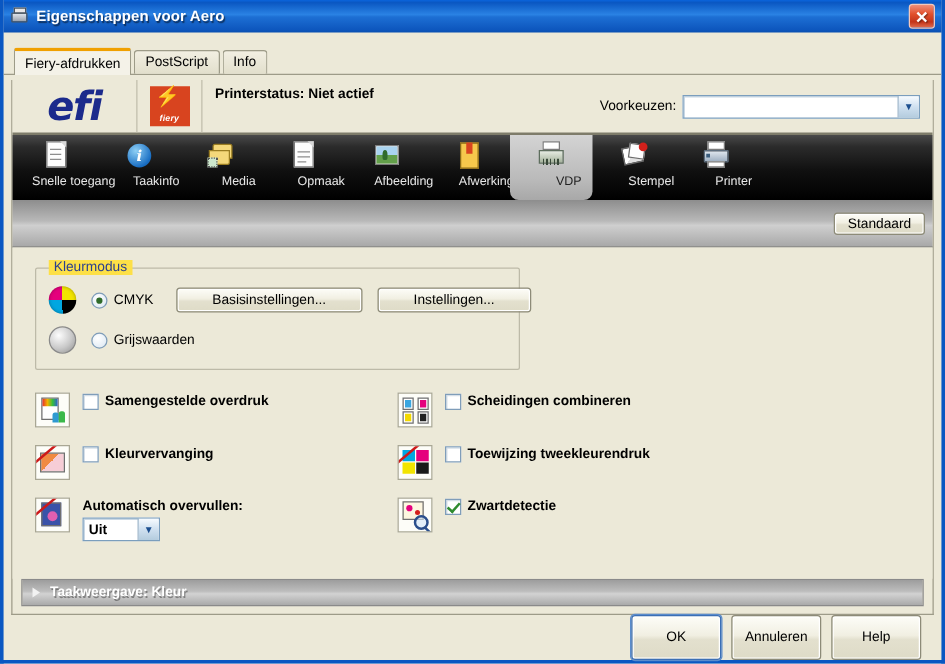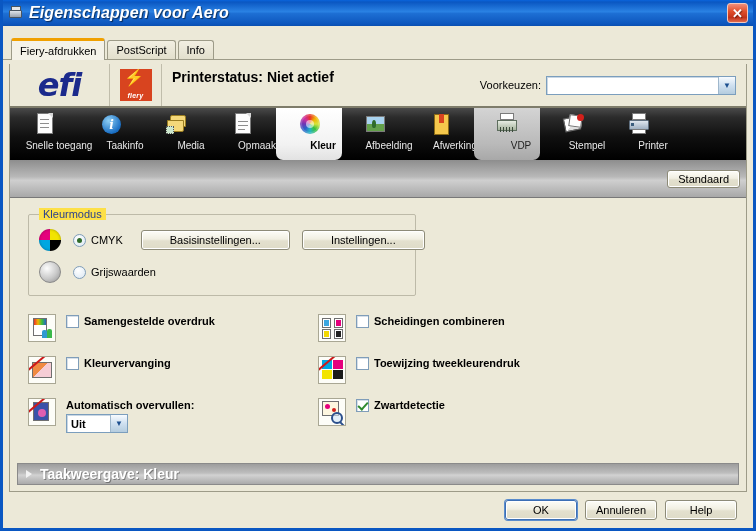--- a/index.html
+++ b/index.html
@@ -41,26 +41,25 @@
     border-radius: 1px;
   }
   .ti-top {
     position: absolute; left: 3px; top: 1px;
     width: 10px; height: 5px;
     background: #e8e8e8;
     border: 1px solid #4a5560;
   }
   .title-text {
     color: #fff;
-    font-size: 16px;
+    font-size: 12px;
     font-weight: bold;
     text-shadow: 1px 1px 1px rgba(0,0,0,0.55);
     letter-spacing: 0.1px;
     white-space: nowrap;
-    font-style: italic;
   }
   .title-spacer { flex: 1 1 auto; }
   .close-btn {
     width: 21px; height: 20px;
     background: linear-gradient(to bottom, #f08e7a 0%, #e2502c 40%, #c3341a 75%, #e06a4d 100%);
     border: 1px solid #f4c8bb;
     border-radius: 3px;
     display: flex; align-items: center; justify-content: center;
     cursor: pointer;
     margin-right: 2px;
@@ -173,21 +172,21 @@
     color: #fff;
     font-size: 16px;
   }
   .fiery-text {
     color: #fff; font-size: 7px; font-weight: bold;
     font-style: italic; letter-spacing: 0.2px;
     z-index: 2;
   }
   .status-text {
     margin-left: 10px;
-    font-size: 14px;
+    font-size: 11px;
     font-weight: bold;
     color: #000;
     align-self: flex-start;
     margin-top: 5px;
   }
   .hdr-spacer { flex: 1 1 auto; }
   .preset-label {
     font-size: 11px; color: #000; margin-right: 5px;
   }
   .combo {
@@ -497,27 +496,27 @@
     cursor: pointer;
   }
   .collapse-tri {
     width: 0; height: 0;
     border-left: 6px solid #f2f2f2;
     border-top: 4px solid transparent;
     border-bottom: 4px solid transparent;
     margin-right: 8px;
   }
   .collapse-label {
-    font-size: 14px; font-weight: bold; color: #fff;
+    font-size: 11px; font-weight: bold; color: #fff;
     text-shadow: 1px 1px 0 rgba(0,0,0,0.35);
   }
   
   .footer {
     height: 36px;
-    display: flex; align-items: center; justify-content: flex-end;
+    display: flex; justify-content: flex-end;
     padding-right: 10px;
     gap: 8px;
     flex: 0 0 auto;
   }
   .footer .btn { padding: 3px 0; width: 72px; text-align: center; }
 </style>
 </head>
 <body>
 
 <div class="window">
@@ -597,26 +596,20 @@
         <div class="icon-item">
           <span class="ic-glyph">
             <span class="gi-page"></span>
             <span class="gi-line" style="top:9px;width:10px;"></span>
             <span class="gi-line" style="top:13px;width:10px;"></span>
             <span class="gi-line" style="top:17px;width:7px;"></span>
           </span>
           <span class="ic-label">Opmaak</span>
         </div>
 
-        <div class="icon-item selected">
-          <span class="ic-glyph">
-            <span class="gi-wheel"></span>
-          </span>
-          <span class="ic-label">Kleur</span>
-        </div>
 
         <div class="icon-item">
           <span class="ic-glyph">
             <span class="gi-img">
               <span class="gi-img-sky"></span>
               <span class="gi-img-grass"></span>
               <span class="gi-img-tree"></span>
             </span>
           </span>
           <span class="ic-label">Afbeelding</span>

